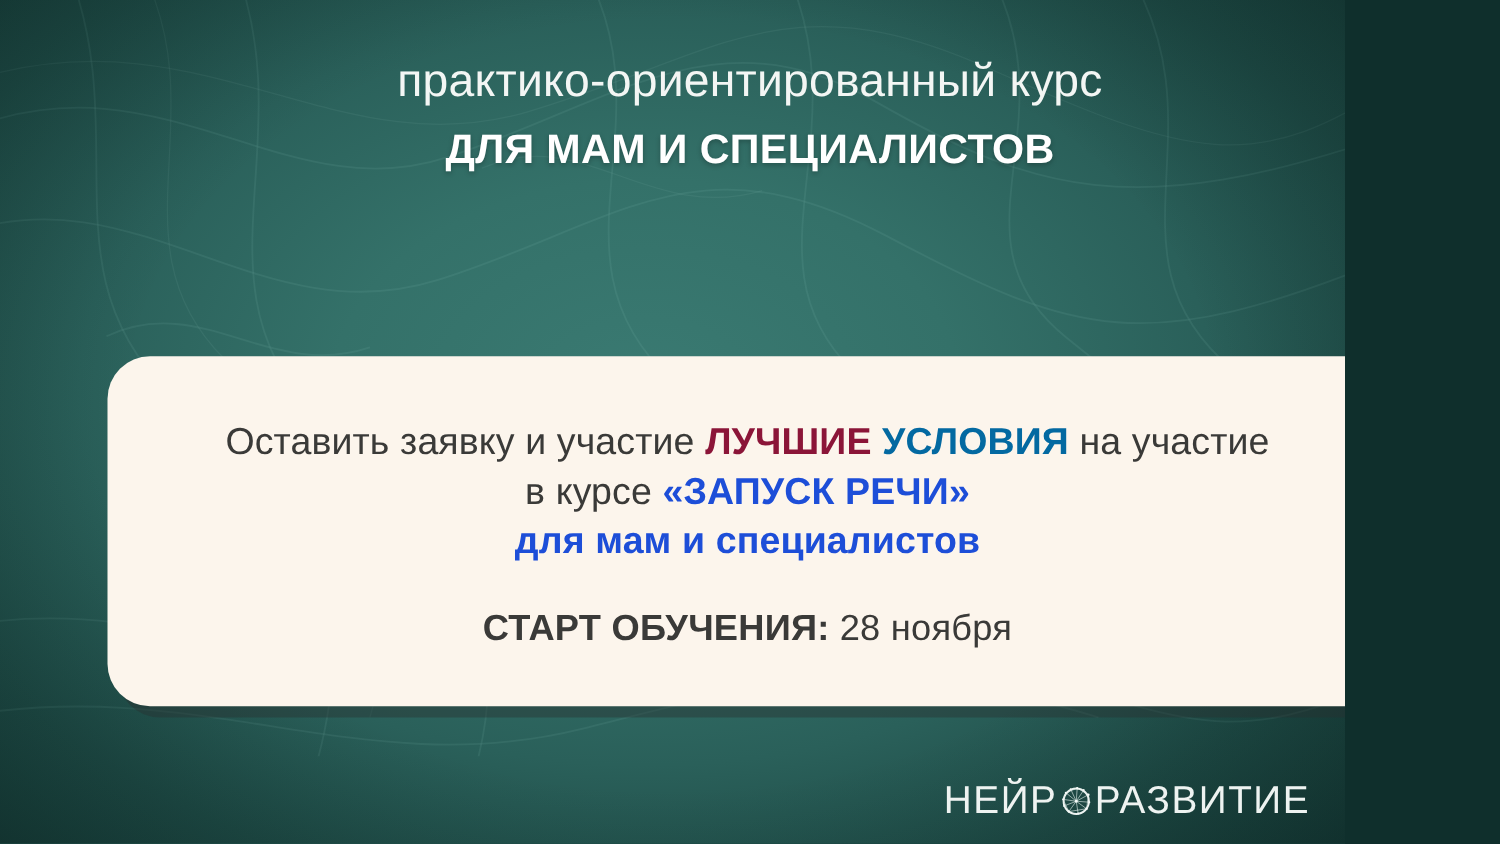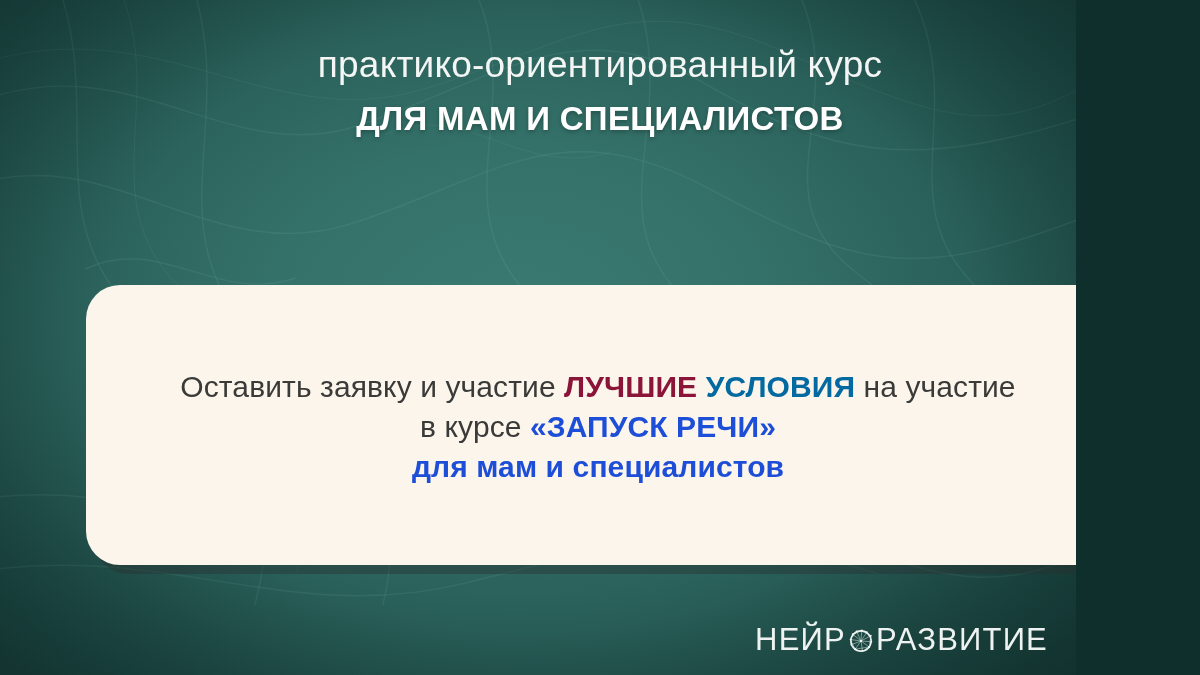--- a/index.html
+++ b/index.html
@@ -209,20 +209,23 @@
   </div>
 
   <div id="card">
 
     <div class="card-line card-body">
       <span>Оставить заявку и участие </span><span class="hl-dark">ЛУЧШИЕ</span>
       <span class="hl-bright">УСЛОВИЯ</span><span> на участие в курсе </span><span class="strong">«ЗАПУСК РЕЧИ»</span>
       <div class="strong">для мам и специалистов</div>
     </div>
 
+    <div class="start-row">
+      <span class="start-label">СТАРТ ОБУЧЕНИЯ:</span><span class="start-date">28 ноября</span>
+    </div>
   </div>
 
   <div id="logo">
     <div class="logo-main">
       <span>НЕЙР</span>
       <span class="logo-mark">
         <svg viewBox="0 0 40 40" width="30" height="30" aria-hidden="true">
           <circle cx="20" cy="20" r="13.5" fill="none" stroke="#eef3f1" stroke-width="2.1"></circle>
           <g stroke="#dfeee9" stroke-width="0.7" stroke-opacity="0.95" fill="none">
             <path d="M20 20 L 9 11"></path>

